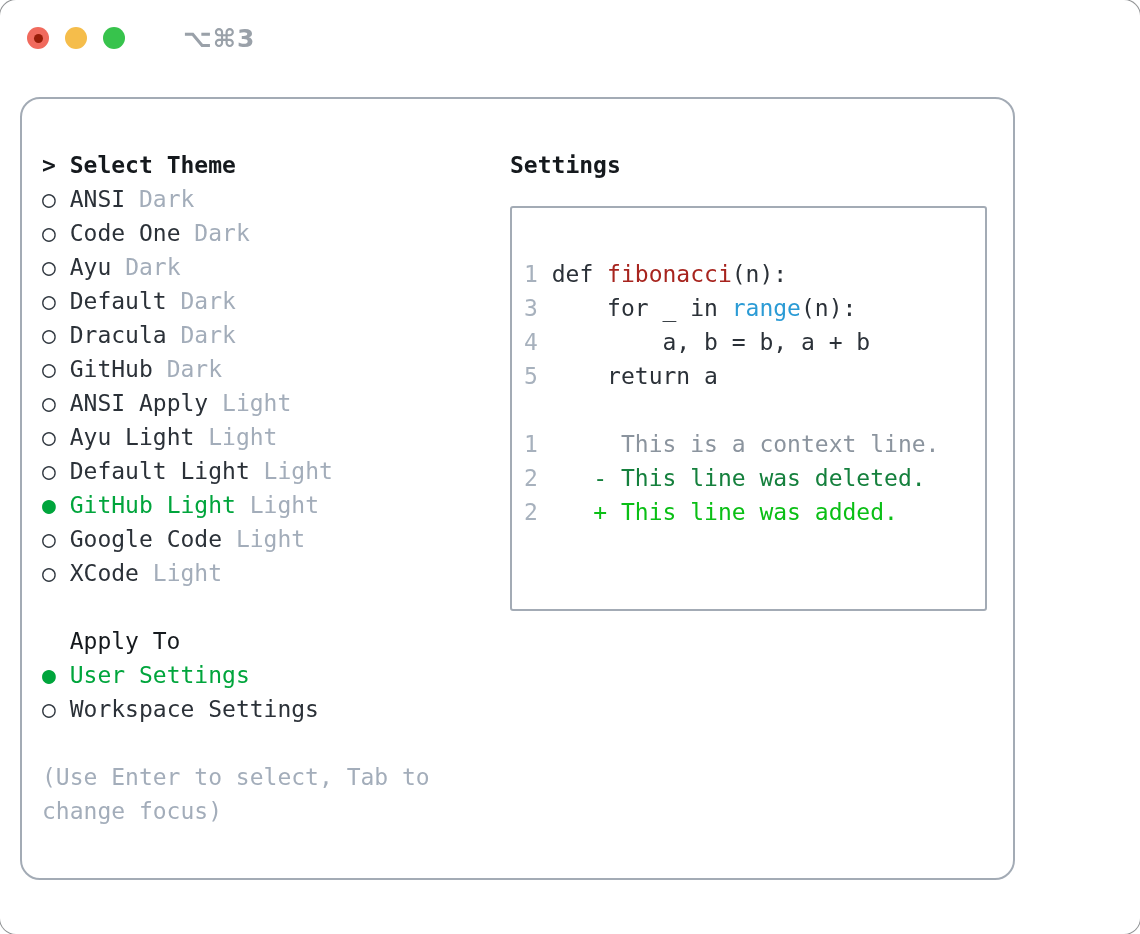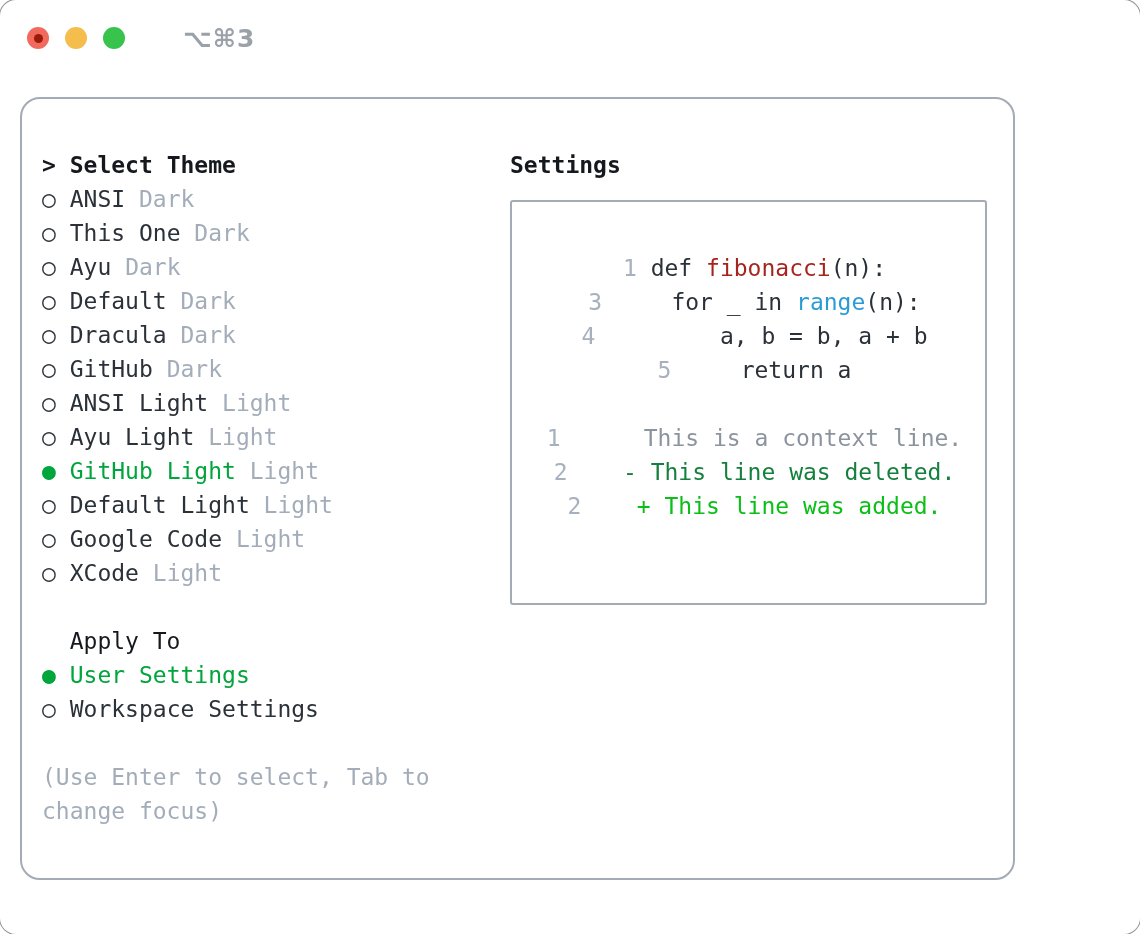--- a/index.html
+++ b/index.html
@@ -90,31 +90,30 @@
   }
   .marker { color: var(--marker); }
   .marker.sel { color: var(--accent-green); }
   .lbl { color: var(--fg); }
   .lbl.sel { color: var(--accent-green); }
   .tag { color: var(--muted); margin-top: 26px; }
   .indent2 { padding-left: 2ch; }
   .apply-hdr { color: var(--heading); }
   .muted-row { color: var(--muted); }
   .preview-box {
-    margin-top: 18px;
+    margin-top: 24px;
     margin-left: 8px;
     width: 477px;
     height: 405px;
     box-sizing: border-box;
     border: 2px solid var(--border);
     border-radius: 3px;
     padding: 49px 0 0 12px;
     overflow: hidden;
     background: #ffffff;
-    text-align: center;
   }
   .gutter { color: var(--gutter); }
 </style>
 </head>
 <body>
 
 <div class="window">
 
   <div class="titlebar">
     <span class="dot dot-close">
@@ -125,29 +124,29 @@
     <span class="win-title">⌥⌘3</span>
   </div>
 
   <div class="panel">
 
     <div class="left-col">
       <div class="row"><span class="prompt">&gt;</span><span> </span><span class="hdr">Select Theme</span></div>
 
       <div id="theme-items">
           <div class="row"><span class="marker">○</span> <span class="lbl">ANSI</span> <span class="tag">Dark</span></div>
-          <div class="row"><span class="marker">○</span> <span class="lbl">This One</span> <span class="tag">Dark</span></div>
+          <div class="row"><span class="marker">○</span> <span class="lbl">Code One</span> <span class="tag">Dark</span></div>
           <div class="row"><span class="marker">○</span> <span class="lbl">Ayu</span> <span class="tag">Dark</span></div>
           <div class="row"><span class="marker">○</span> <span class="lbl">Default</span> <span class="tag">Dark</span></div>
           <div class="row"><span class="marker">○</span> <span class="lbl">Dracula</span> <span class="tag">Dark</span></div>
           <div class="row"><span class="marker">○</span> <span class="lbl">GitHub</span> <span class="tag">Dark</span></div>
-          <div class="row"><span class="marker">○</span> <span class="lbl">ANSI Light</span> <span class="tag">Light</span></div>
+          <div class="row"><span class="marker">○</span> <span class="lbl">ANSI Apply</span> <span class="tag">Light</span></div>
           <div class="row"><span class="marker">○</span> <span class="lbl">Ayu Light</span> <span class="tag">Light</span></div>
+          <div class="row"><span class="marker">○</span> <span class="lbl">Default Light</span> <span class="tag">Light</span></div>
           <div class="row"><span class="marker sel">●</span> <span class="lbl sel">GitHub Light</span> <span class="tag">Light</span></div>
-          <div class="row"><span class="marker">○</span> <span class="lbl">Default Light</span> <span class="tag">Light</span></div>
           <div class="row"><span class="marker">○</span> <span class="lbl">Google Code</span> <span class="tag">Light</span></div>
           <div class="row"><span class="marker">○</span> <span class="lbl">XCode</span> <span class="tag">Light</span></div>
         </div>
 
       <div class="row"></div>
 
       <div class="row indent2"><span class="apply-hdr">Apply To</span></div>
 
       <div id="apply-items">
           <div class="row"><span class="marker sel">●</span> <span class="lbl sel">User Settings</span></div>

